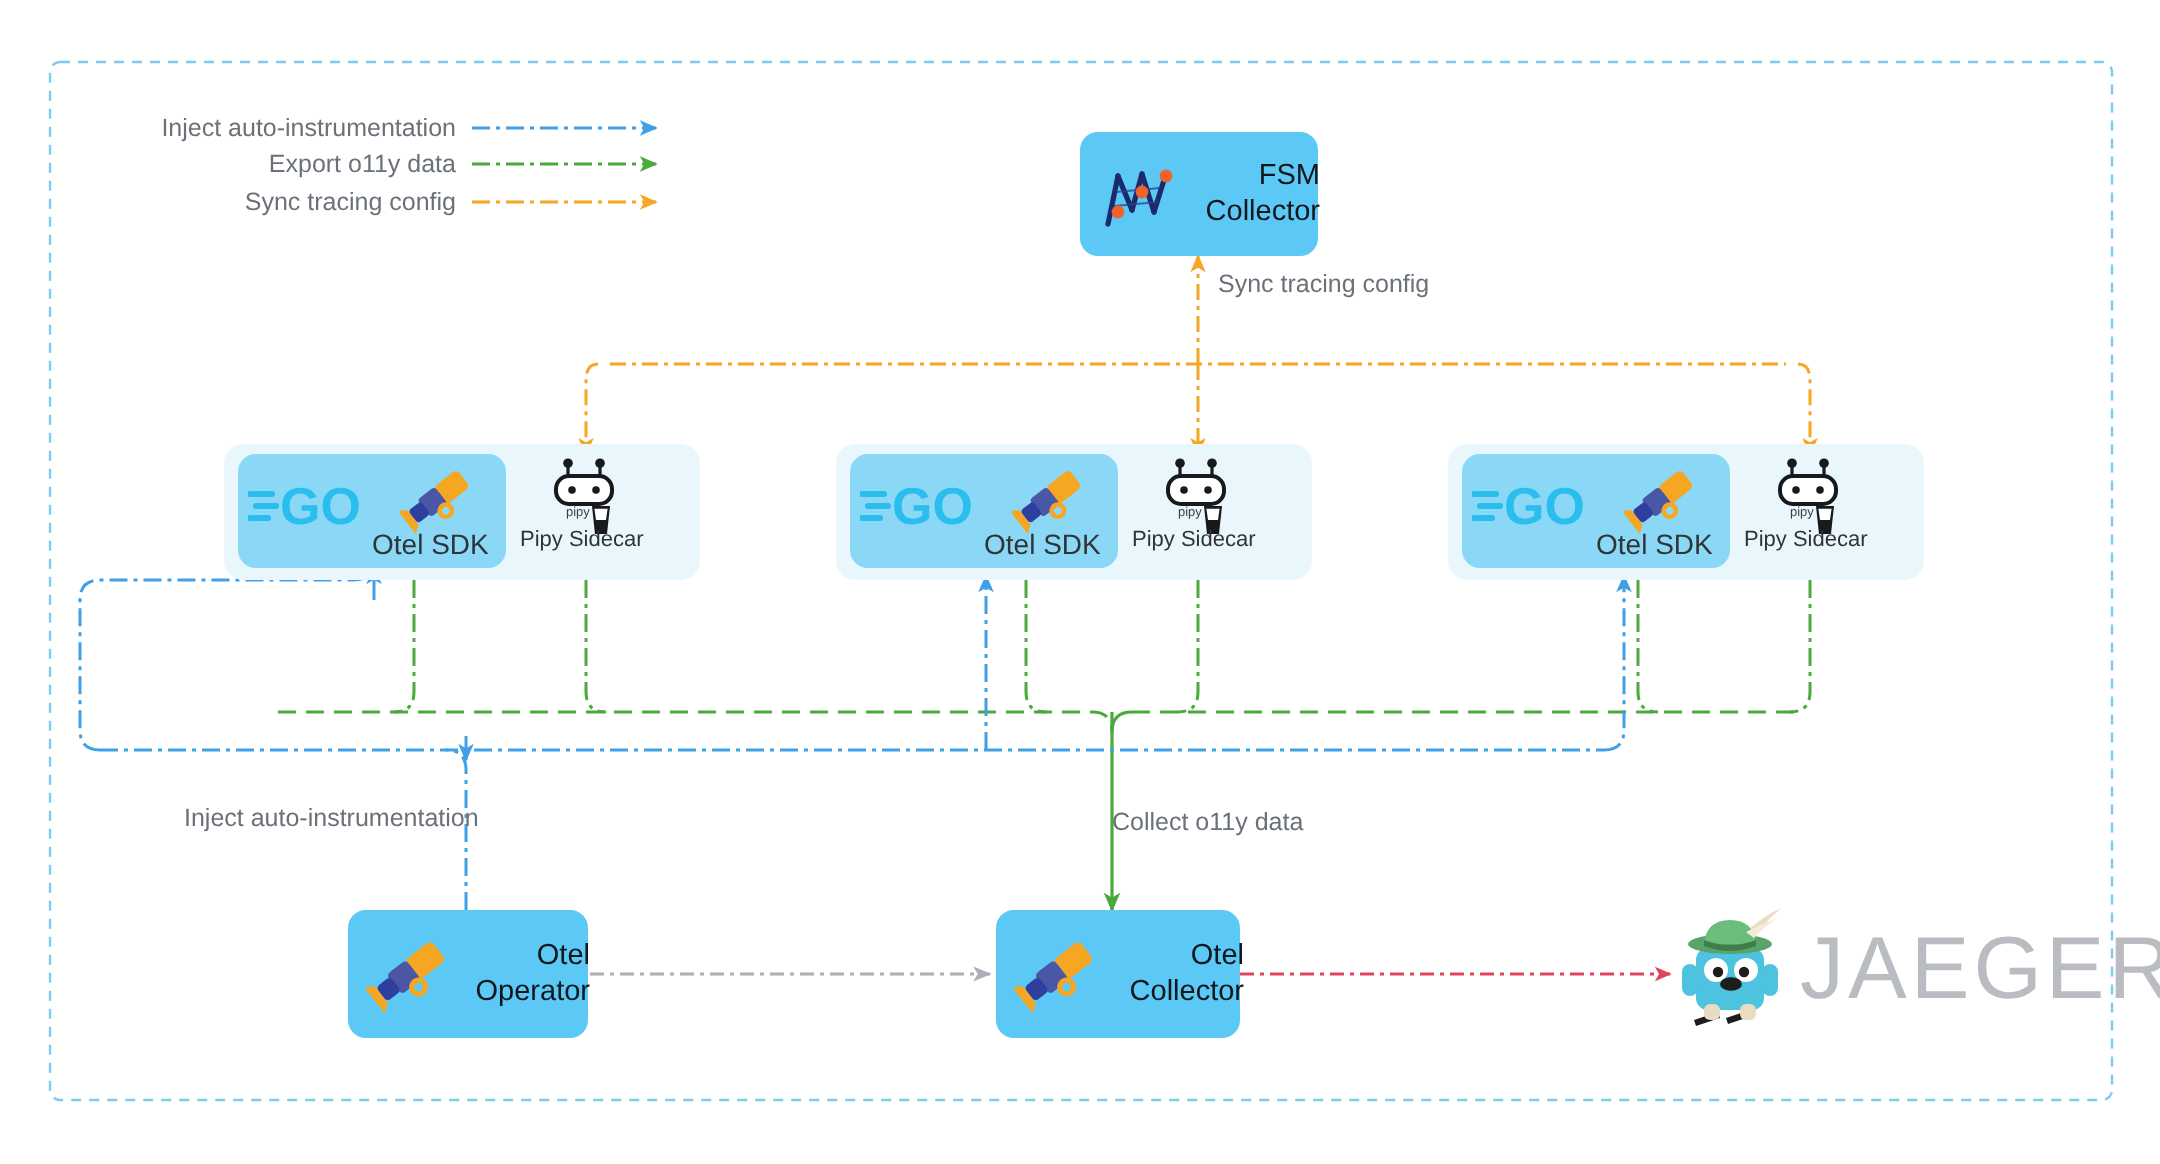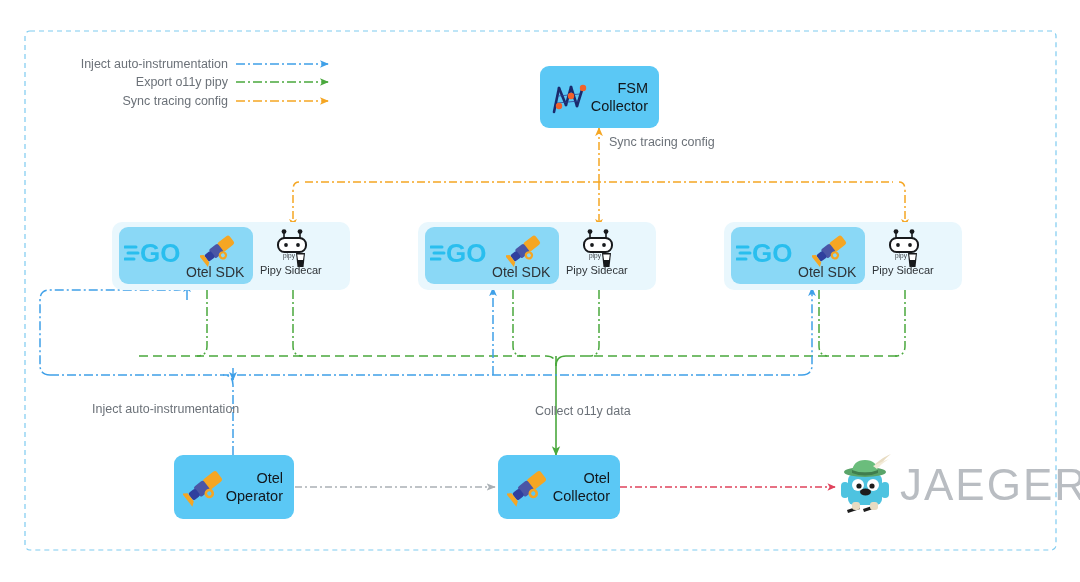--- a/index.html
+++ b/index.html
@@ -47,20 +47,21 @@
     box-sizing: border-box;
   }
   .node-label {
     position: absolute;
     color: #12171c;
     font-size: 14.5px;
     line-height: 18px;
     text-align: right;
     white-space: pre-line;
     font-weight: 400;
+    margin-left: 12px;
   }
   
   .pod {
     position: absolute;
     background: #e9f7fd;
     border-radius: 10px;
   }
   .sdkbox {
     position: absolute;
     background: #8ad8f6;
@@ -154,21 +155,21 @@
     <path d="M493,375 L493,288" fill="none" stroke="#3fa0e8" stroke-width="1.5" stroke-dasharray="9,3,2,3" marker-end="url(#ah-blue)"></path>
 
     <path d="M802,375 Q812,375 812,365 L812,288" fill="none" stroke="#3fa0e8" stroke-width="1.5" stroke-dasharray="9,3,2,3" marker-end="url(#ah-blue)"></path>
 
     <path d="M295,487 L495,487" fill="none" stroke="#aab0b5" stroke-width="1.4" stroke-dasharray="7,3,2,3" marker-end="url(#ah-gray)"></path>
 
     <path d="M620,487 L835,487" fill="none" stroke="#e0435c" stroke-width="1.4" stroke-dasharray="7,3,2,3" marker-end="url(#ah-red)"></path>
   </svg>
 
   <div class="legend-label" style="left:40px; top:57px; width:188px;">Inject auto-instrumentation</div>
-  <div class="legend-label" style="left:40px; top:75px; width:188px;">Export o11y pipy</div>
+  <div class="legend-label" style="left:40px; top:75px; width:188px;">Export o11y data</div>
   <div class="legend-label" style="left:40px; top:94px; width:188px;">Sync tracing config</div>
 
   <div class="node" style="left:540px; top:66px; width:119px; height:62px;"></div>
   <svg class="icon-abs" style="left:549px; top:79px;" width="44" height="38" viewBox="0 0 44 38">
     <g fill="none" stroke="#1b2a6b" stroke-width="2.6" stroke-linecap="round">
       <path d="M5,33 L10,9"></path>
       <path d="M10,9 L17,26"></path>
       <path d="M17,26 L22,8"></path>
       <path d="M22,8 L28,27"></path>
       <path d="M28,27 L33,11"></path>
@@ -297,21 +298,21 @@
     <circle cx="15" cy="16" r="1.9" fill="#17191c"></circle>
     <circle cx="27" cy="16" r="1.9" fill="#17191c"></circle>
     <text x="12" y="29" font-family="Liberation Sans, sans-serif" font-size="6.5" fill="#3a3f45">pipy</text>
     <path d="M25,24 L34,24 L32.5,38 L26.5,38 Z" fill="#17191c"></path>
     <path d="M26.2,25.4 L32.8,25.4 L32,31 L27,31 Z" fill="#ffffff"></path>
   </svg>
   <div class="side-label" style="left:872px; top:264px;">Pipy Sidecar</div>
 
   <div class="txt" style="left:92px; top:401px; width:132px; text-align:right;">Inject
 auto-instrumentation</div>
-  <div class="txt" style="left:535px; top:403px;">Collect
+  <div class="txt" style="left:556px; top:403px;">Collect
 o11y data</div>
 
   <div class="node" style="left:174px; top:455px; width:120px; height:64px;"></div>
   <svg class="icon-abs" style="left:183px; top:466px;" width="46" height="43" viewBox="0 0 40 38">
     <g transform="rotate(-38 20 19)">
       <rect x="21" y="12" width="15" height="11" rx="2.5" fill="#f5a623"></rect>
       <rect x="11" y="12" width="11" height="11" rx="2" fill="#4a56a6"></rect>
       <rect x="4" y="13.5" width="8" height="8" rx="2" fill="#2f3f9e"></rect>
       <path d="M4,13 L0,10 L0,25 L4,22 Z" fill="#f5a623"></path>
       <circle cx="19" cy="25" r="4.2" fill="#f5a623"></circle>

